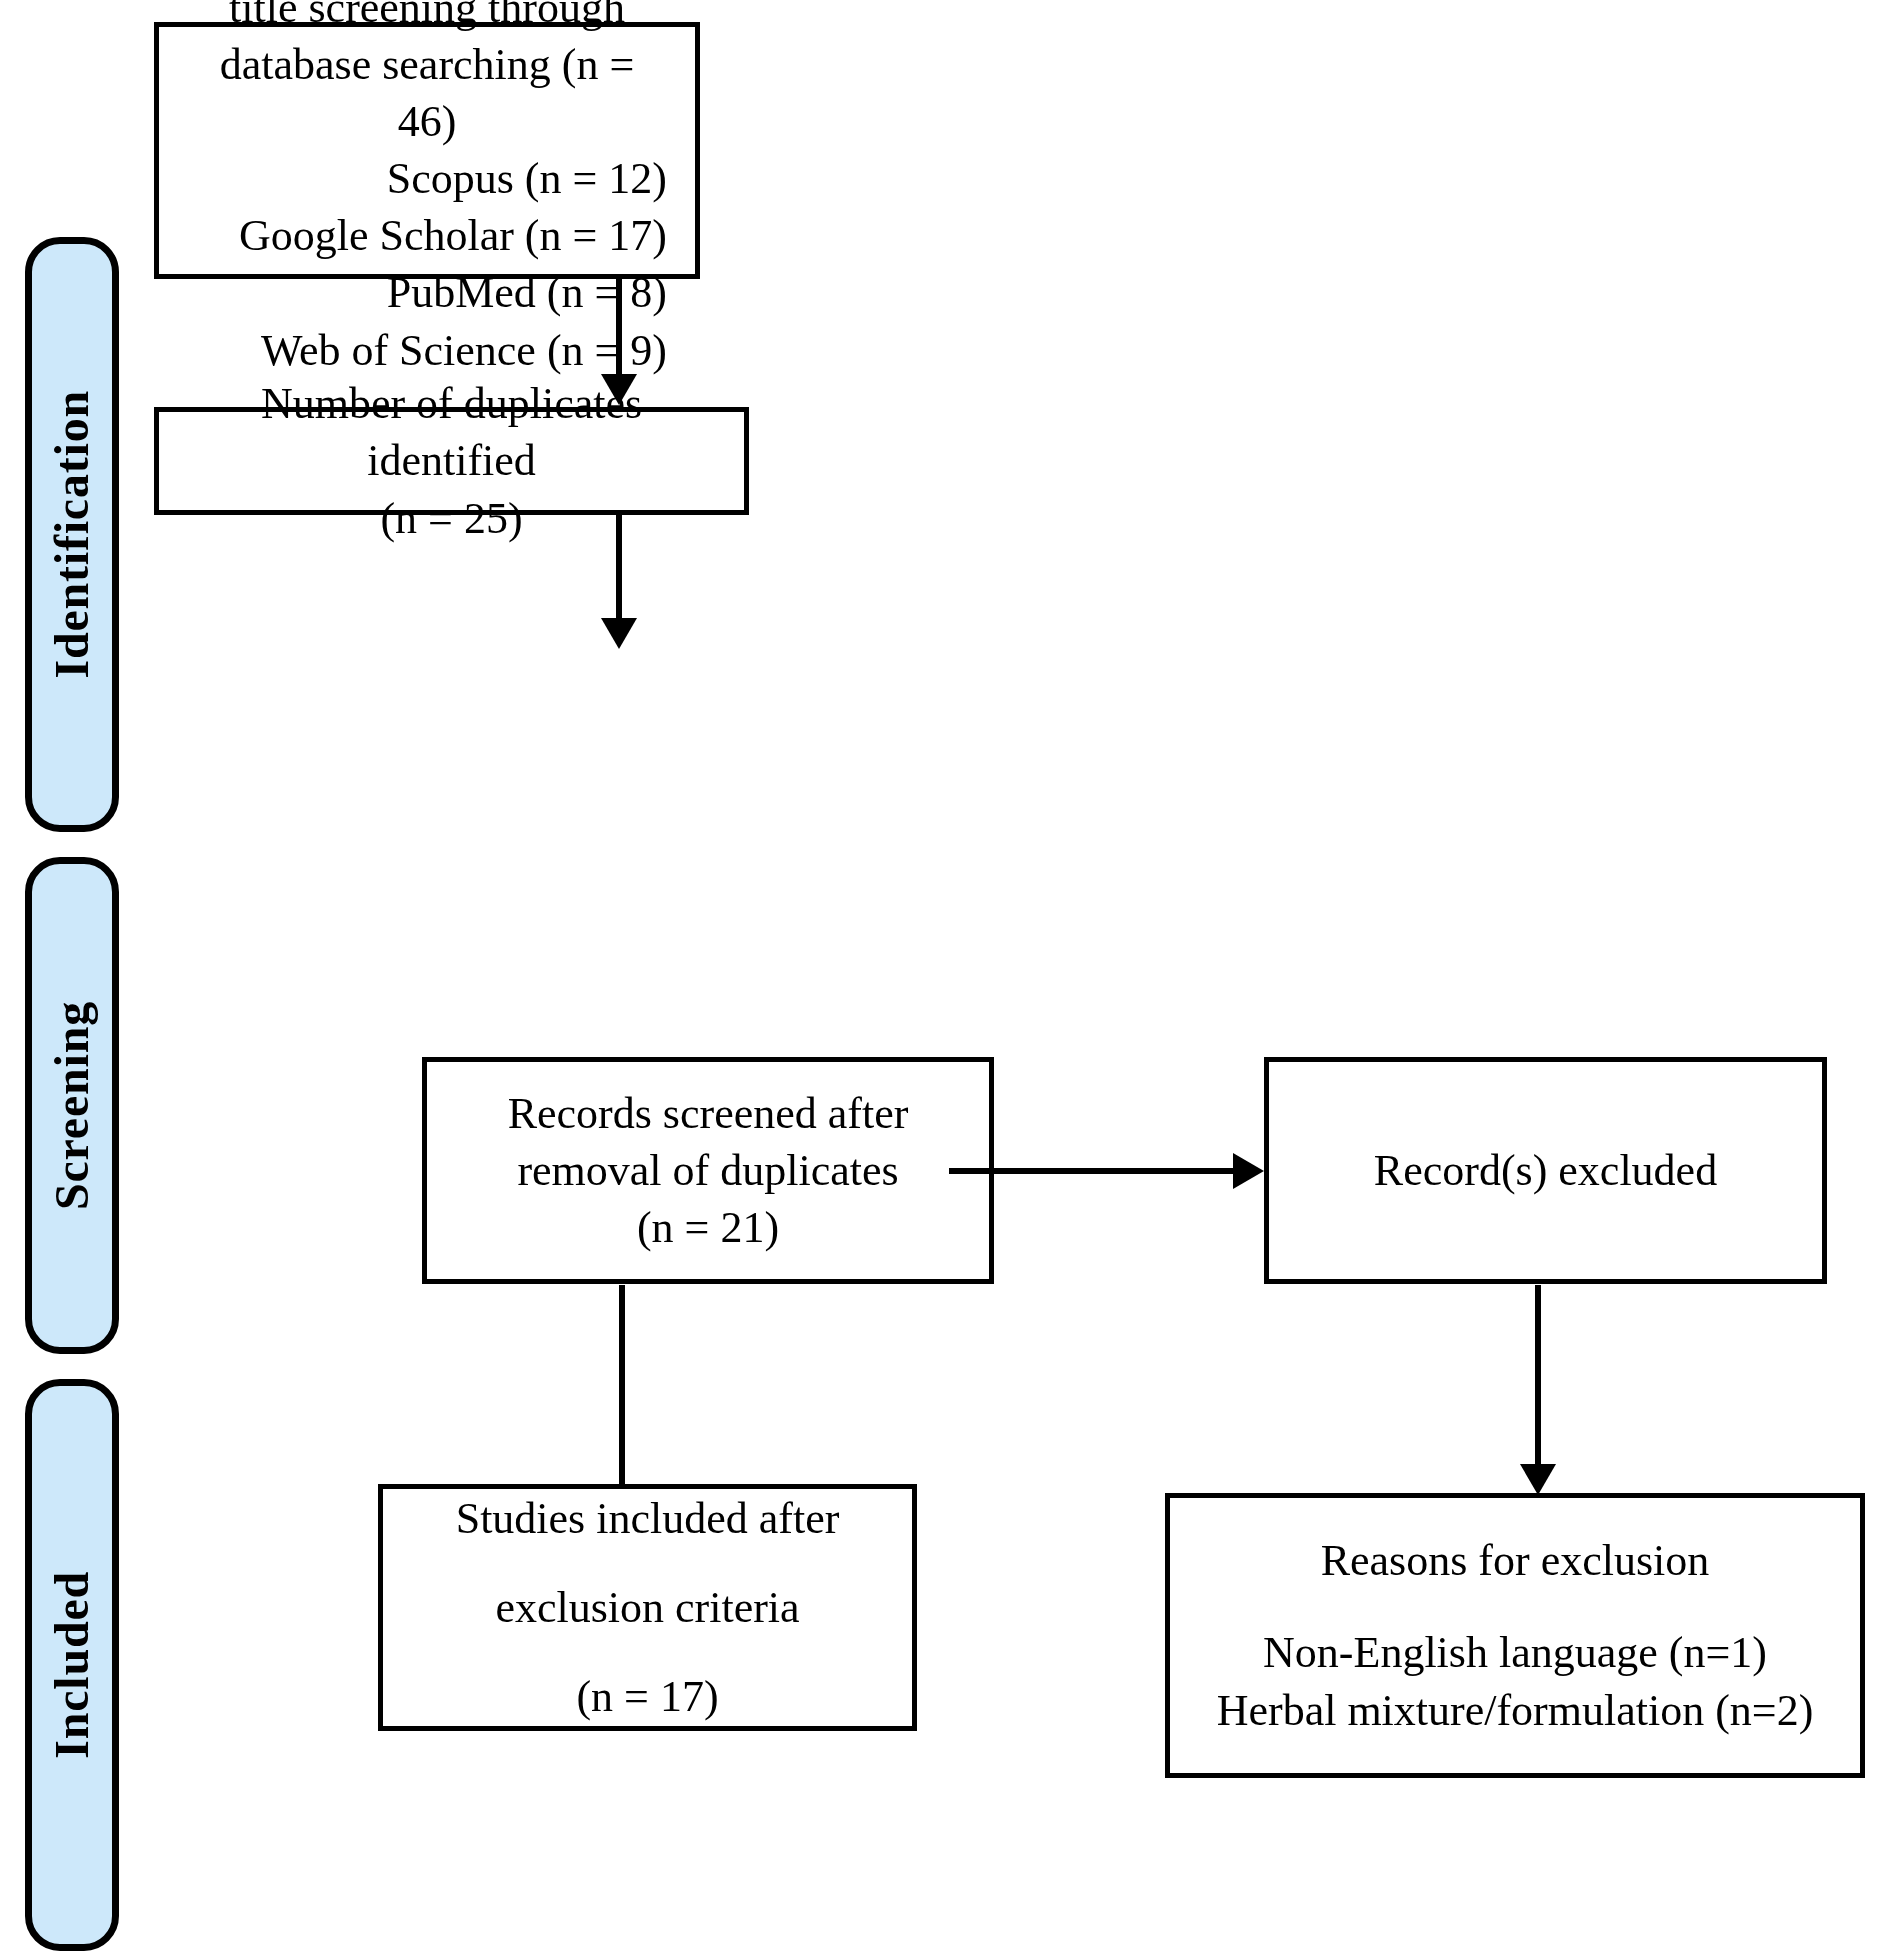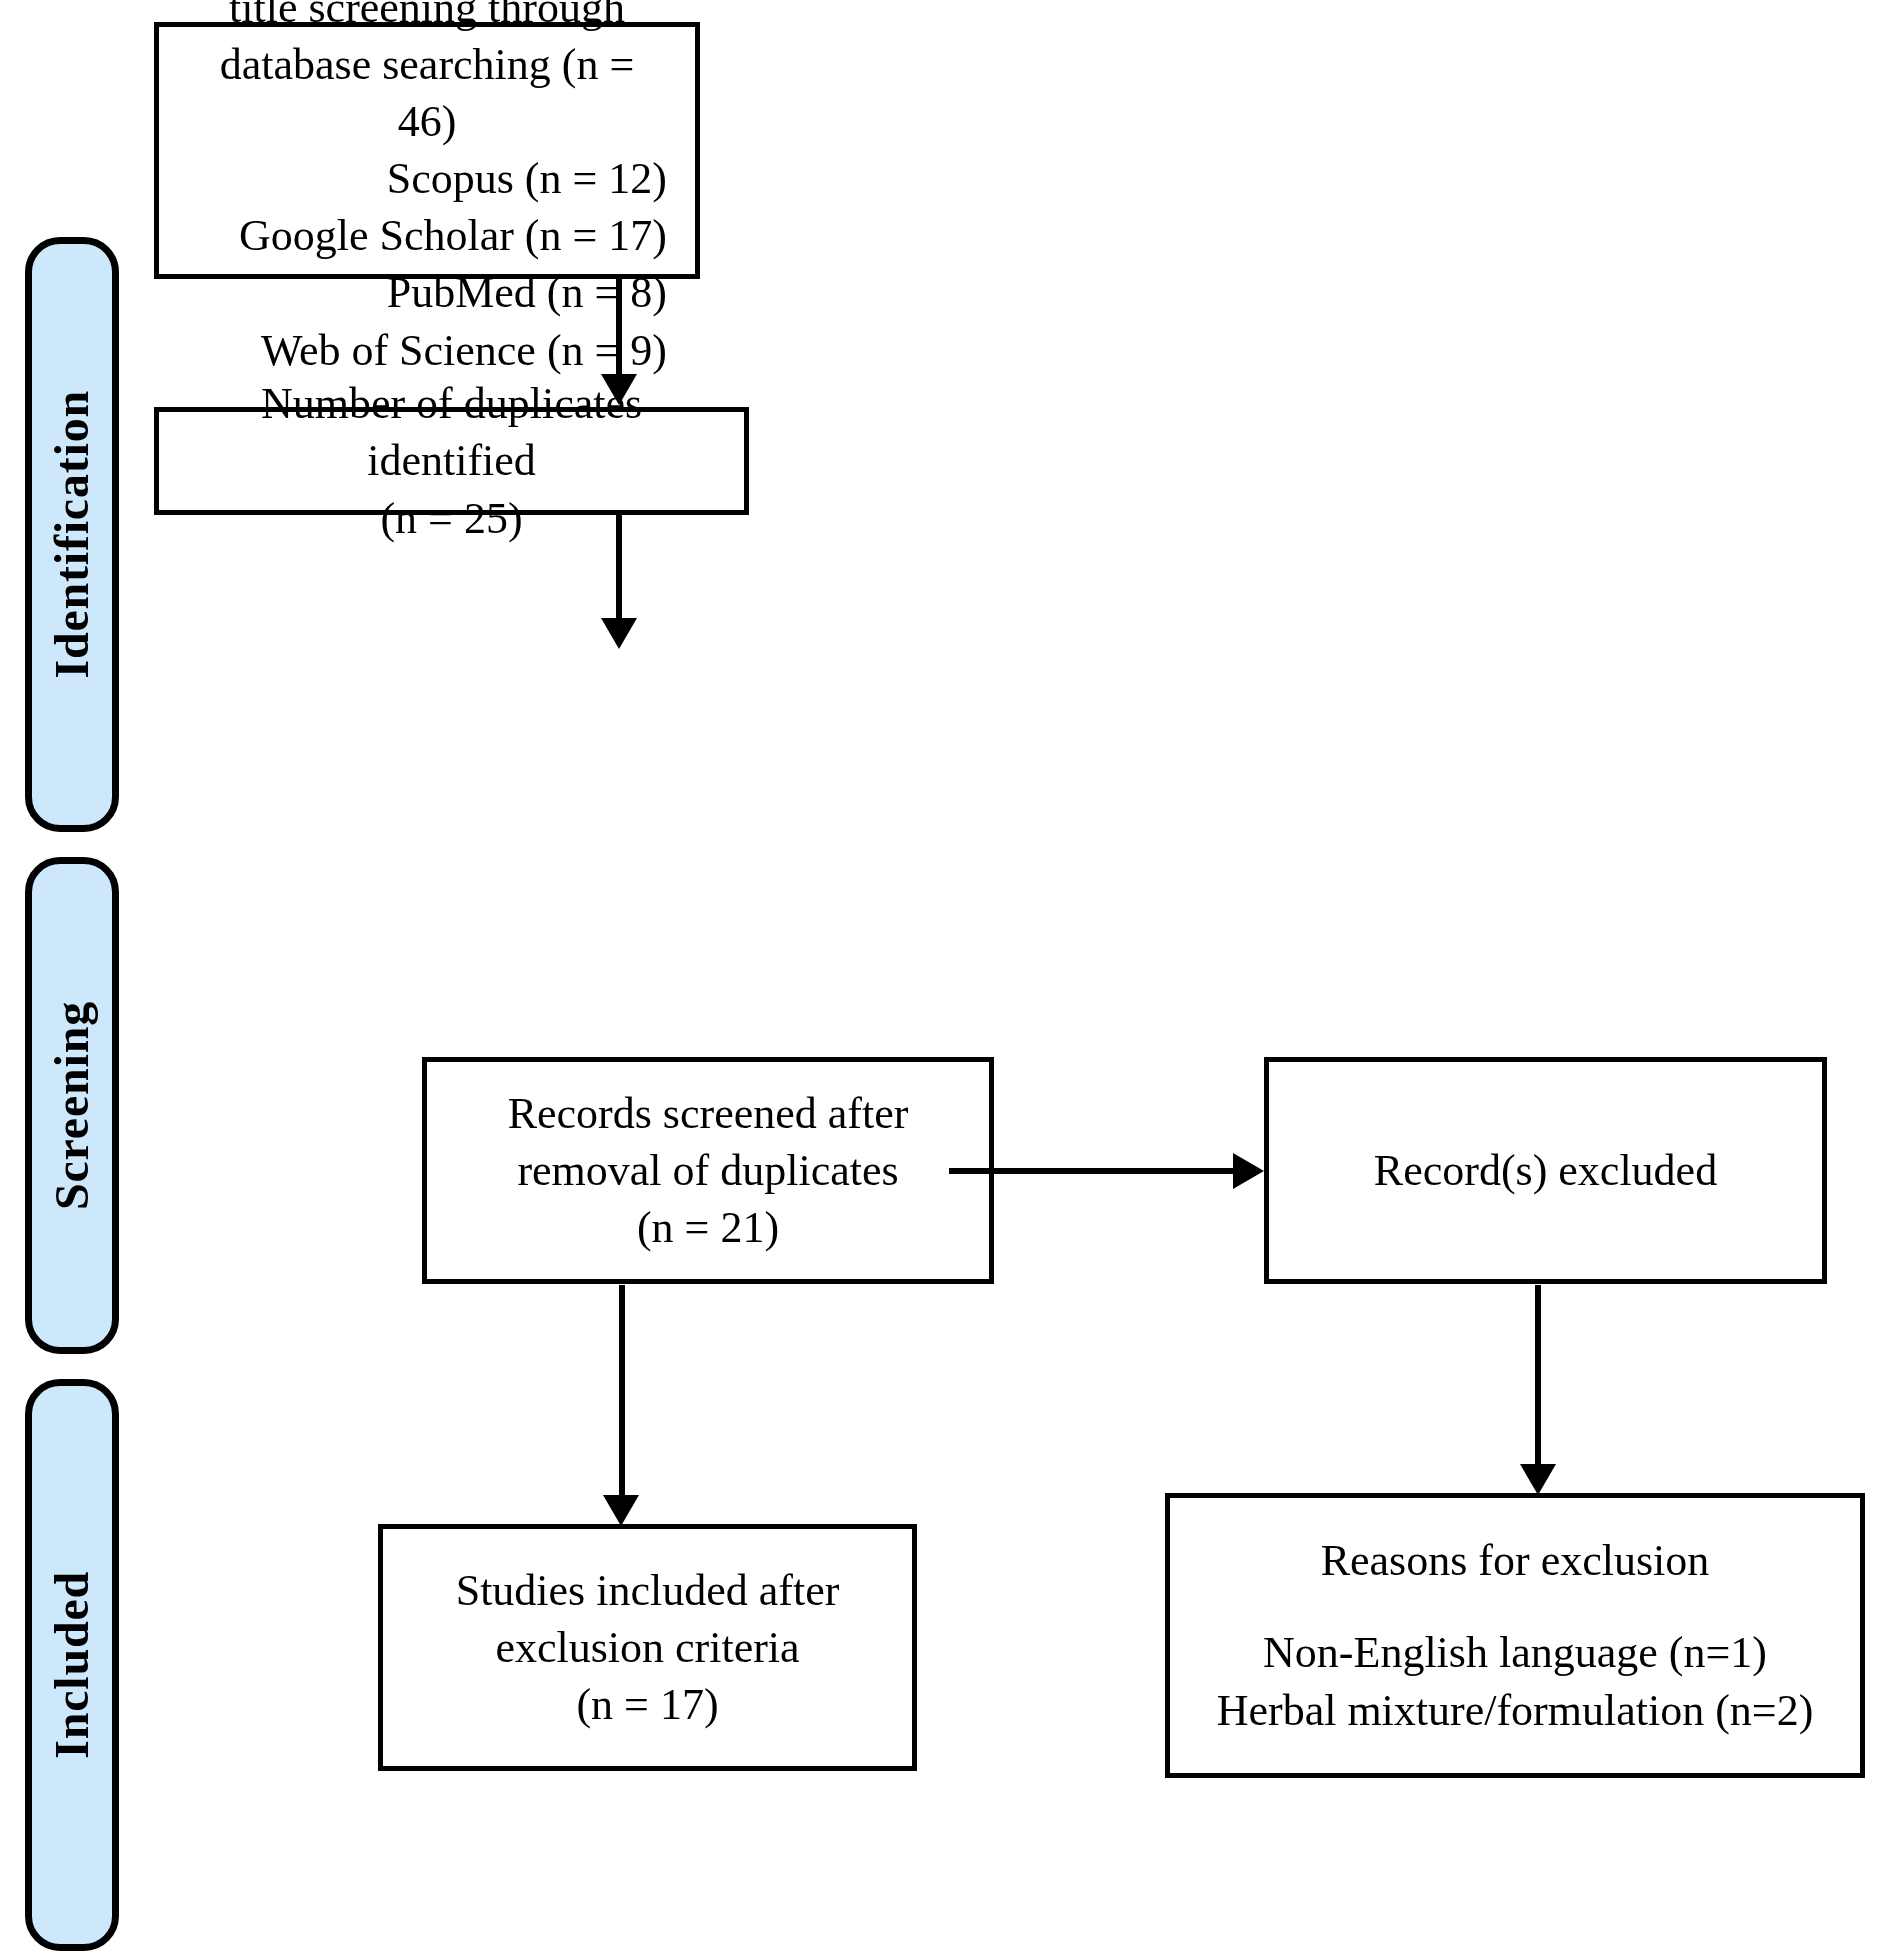--- a/index.html
+++ b/index.html
@@ -139,21 +139,21 @@
   <div class="flow-box pad-lr" style="left:1264px; top:1057px; width:563px; height:227px;align-items:center;">
     <div class="line center-text">Record(s) excluded</div>
   </div>
 
   <div class="v-line" style="left:619px; top:1285px; height:216px;"></div>
   <div class="arrow-down" style="left:603px; top:1495px;"></div>
 
   <div class="v-line" style="left:1535px; top:1285px; height:185px;"></div>
   <div class="arrow-down" style="left:1520px; top:1464px;"></div>
 
-  <div class="flow-box pad-lr" style="left:378px; top:1524px; width:539px; height:247px;">
+  <div class="flow-box pad-lr" style="left:378px; top:1484px; width:539px; height:247px;gap:32px;">
     <div class="line center-text">Studies included after</div>
     <div class="line center-text">exclusion criteria</div>
     <div class="line center-text">(n = 17)</div>
   </div>
 
   <div class="flow-box pad-lr" style="left:1165px; top:1493px; width:700px; height:285px;">
     <div class="line center-text">Reasons for exclusion</div>
     <div class="gap-sm"></div>
     <div class="line center-text">Non-English language (n=1)</div>
     <div class="line center-text">Herbal mixture/formulation (n=2)</div>

